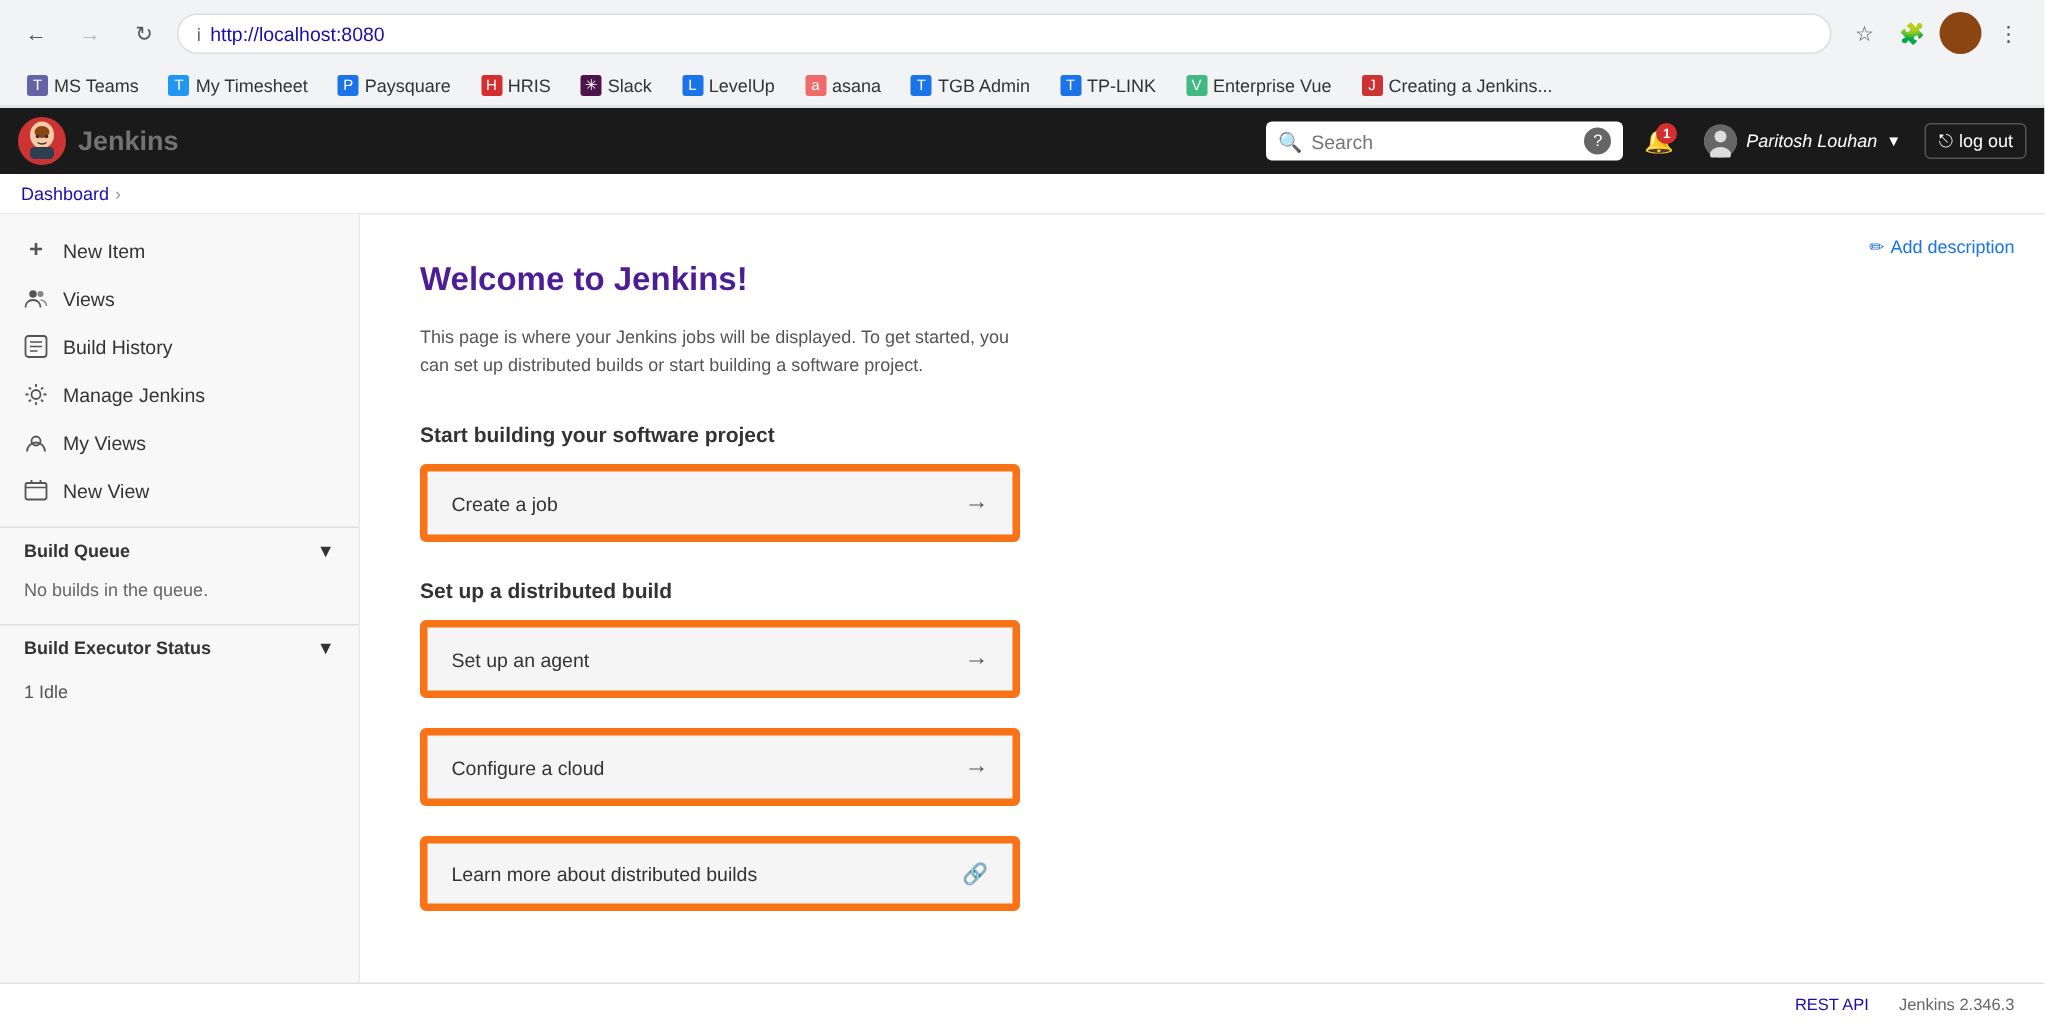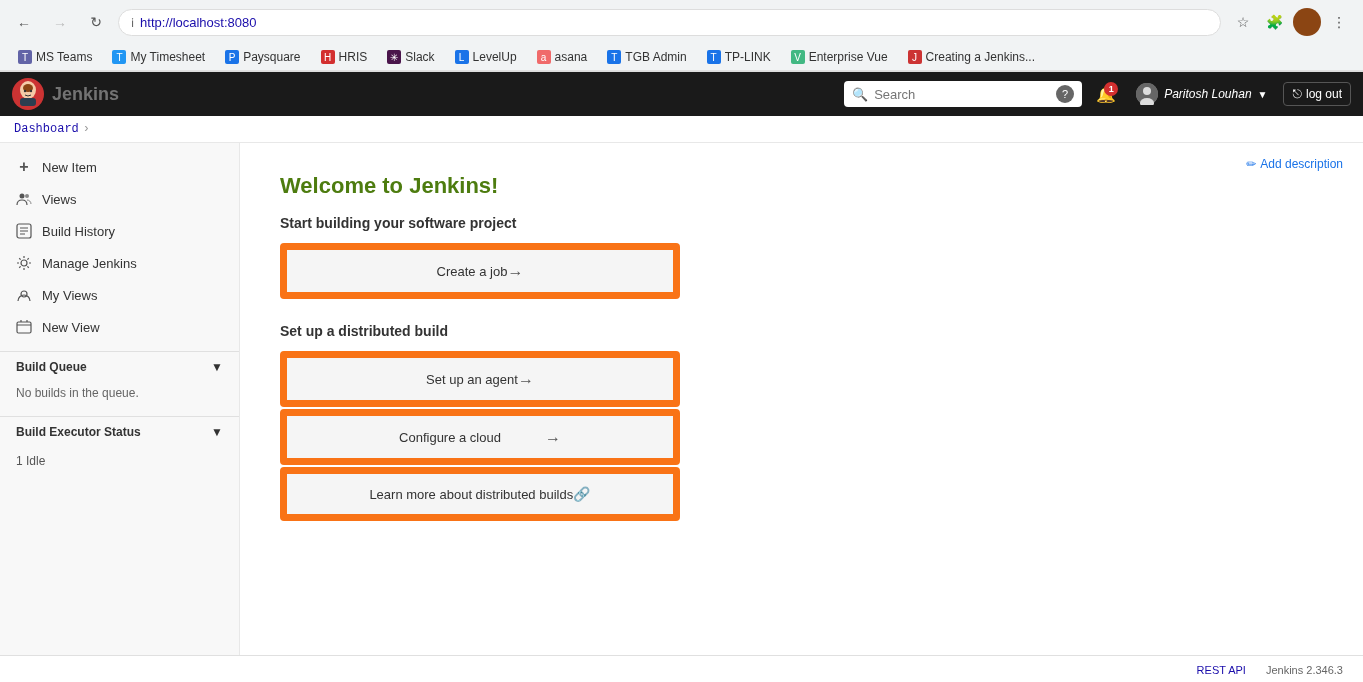--- a/index.html
+++ b/index.html
@@ -181,21 +181,21 @@
       border: 1px solid #555;
       font-size: 12px;
     }
 
     
     .breadcrumb {
       padding: 6px 14px;
       font-size: 12px;
       color: #333;
       border-bottom: 1px solid #e8e8e8;
-      display: flex; align-items: center; gap: 4px; font-family: Liberation Mono, monospace;
+      display: flex; align-items: center; gap: 4px;
     }
     .breadcrumb a { color: #1a0dab; text-decoration: none; }
     .breadcrumb-sep { color: #999; }
 
     
     .jenkins-main {
       display: flex;
       flex: 1;
       overflow: hidden;
     }
@@ -264,46 +264,46 @@
       color: #1a73e8;
       font-size: 12px;
       cursor: pointer;
       display: flex; align-items: center; gap: 4px;
       text-decoration: none;
     }
 
     .welcome-title {
       font-size: 22px;
       font-weight: bold;
-      color: #4d7c0f;
+      color: #4c1d95;
       margin-bottom: 16px;
     }
     .welcome-desc {
       font-size: 12px;
       color: #555;
       line-height: 1.6;
       max-width: 400px;
       margin-bottom: 28px;
     }
     .section-title {
       font-size: 14px;
       font-weight: bold;
       color: #333;
       margin-bottom: 12px;
     }
     .action-card {
       display: flex;
       align-items: center;
-      justify-content: center;
+      justify-content: space-between;
       padding: 12px 16px;
       background: #f5f5f5;
-      border: 7px solid #f97316;
+      border: 5px solid #f97316;
       border-radius: 4px;
       cursor: pointer;
-      margin-bottom: 2px;
+      margin-bottom: 20px;
       max-width: 400px;
       font-size: 13px;
       color: #333;
     }
     .action-card-arrow { color: #555; font-size: 16px; }
     .action-card-link {
       color: #555; font-size: 14px;
     }
     .section-gap { margin-bottom: 24px; }
 
@@ -524,20 +524,21 @@
       </div>
     </div>
 
     <div class="content-area">
       <a class="add-description" href="#">
         <span>✏</span>
         <span>Add description</span>
       </a>
 
       <h1 class="welcome-title">Welcome to Jenkins!</h1>
+      <p class="welcome-desc">This page is where your Jenkins jobs will be displayed. To get started, you can set up distributed builds or start building a software project.</p>
 
       <div class="section-gap">
         <h3 class="section-title">Start building your software project</h3>
         <div class="action-card">
           <span>Create a job</span>
           <span class="action-card-arrow">→</span>
         </div>
       </div>
 
       <div class="section-gap">

